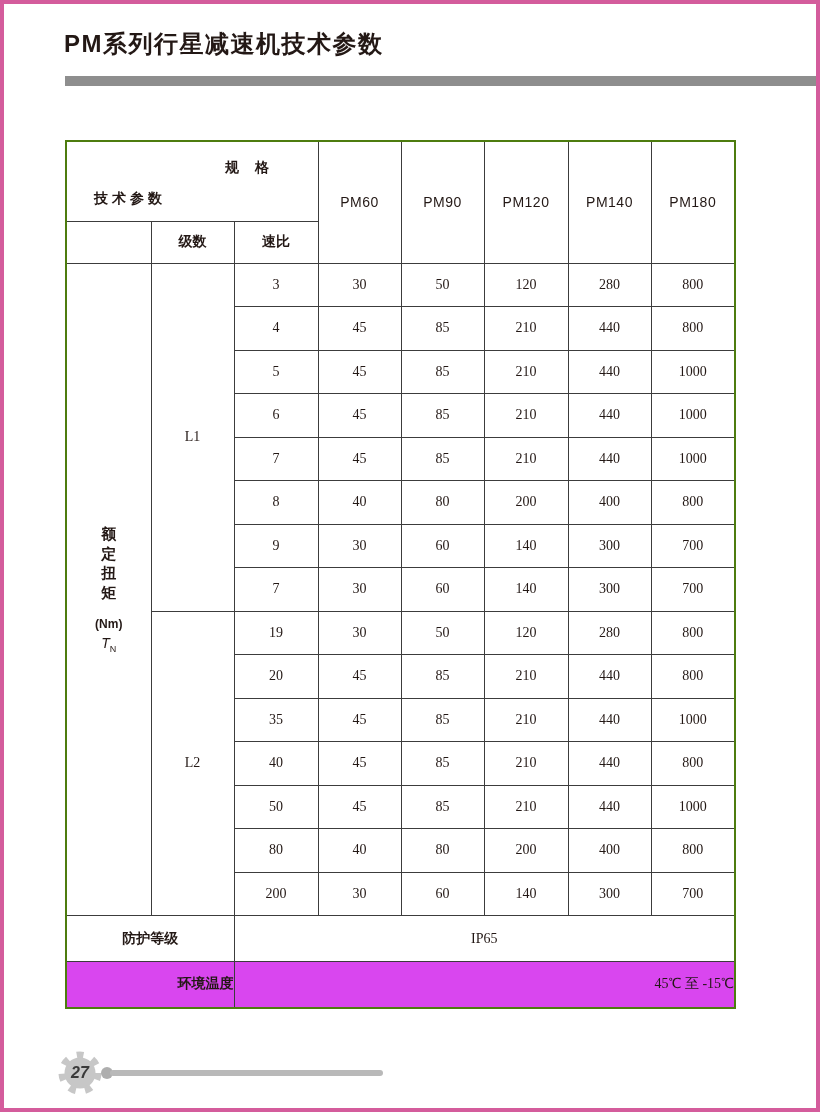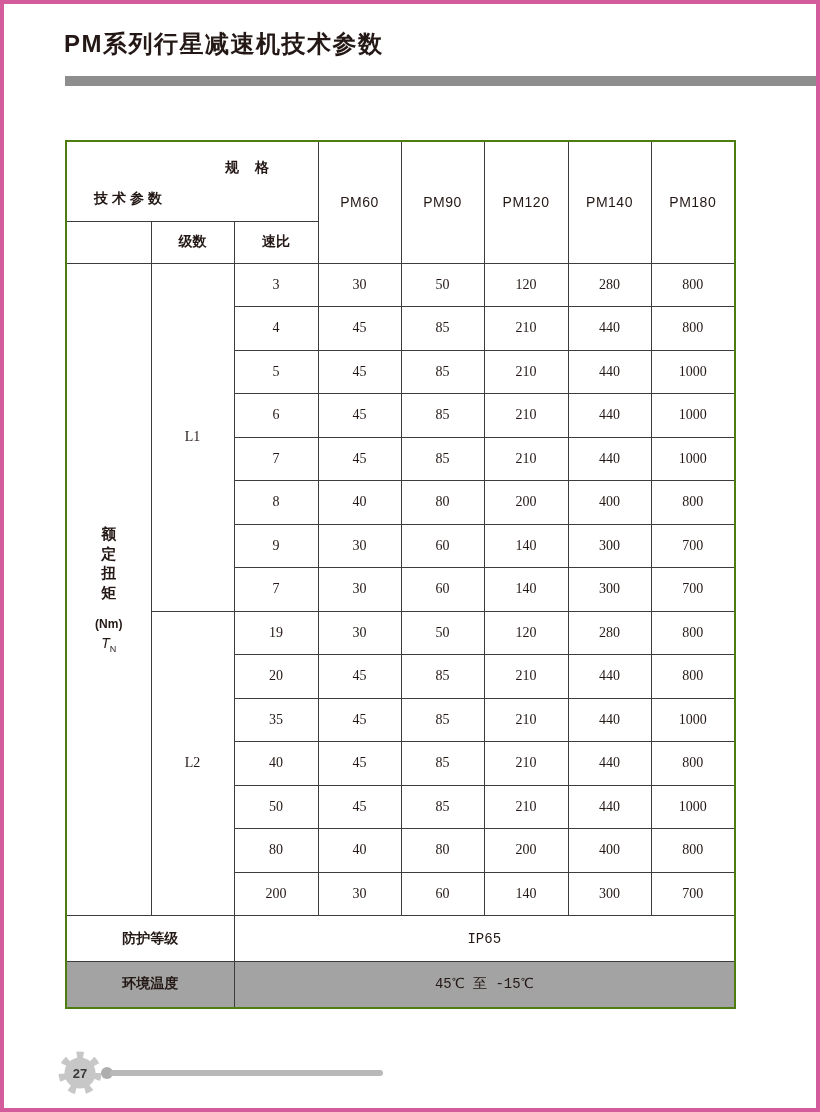--- a/index.html
+++ b/index.html
@@ -63,29 +63,29 @@
     white-space:pre-line; font-size:15px; font-weight:600; line-height:1.3;
   }
   .unit { font-size:12px; font-weight:600; margin-top:15px; }
   .sym  {
     font-family:Liberation Sans, sans-serif;
     font-size:14px; margin-top:4px;
   }
   .sym sub { font-size:9px; }
   
   tr.fr td { font-size:14px;margin-left:18px; }
-  tr.fr td.val { font-family:Liberation Mono, monospace; }
-  tr.fr.shade td { background:#a3a3a3; }
+  tr.fr td.val { font-family:Liberation Serif, serif; }
+  tr.fr.shade td { background:#d946ef;text-align:right; }
   
   .gear-badge { position:absolute; left:56px; top:1049px; width:48px; height:48px; }
   .gear-badge svg { position:absolute; left:0; top:0; }
   .pnum {
     position:absolute; left:0; top:0; width:48px; height:48px;
     display:flex; align-items:center; justify-content:center;
-    font-size:13px; font-weight:600; color:#3a3a3a;
+    font-size:16px; font-weight:600; color:#3a3a3a;font-style:italic;
   }
   .line-dot {
     position:absolute; left:101px; top:1067px; width:12px; height:12px;
     border-radius:50%; background:#aeaeae;
   }
   .footer-rule {
     position:absolute; left:110px; top:1070px; width:273px; height:6px;
     border-radius:3px; background:#b9b9b9;
   }
 </style>

